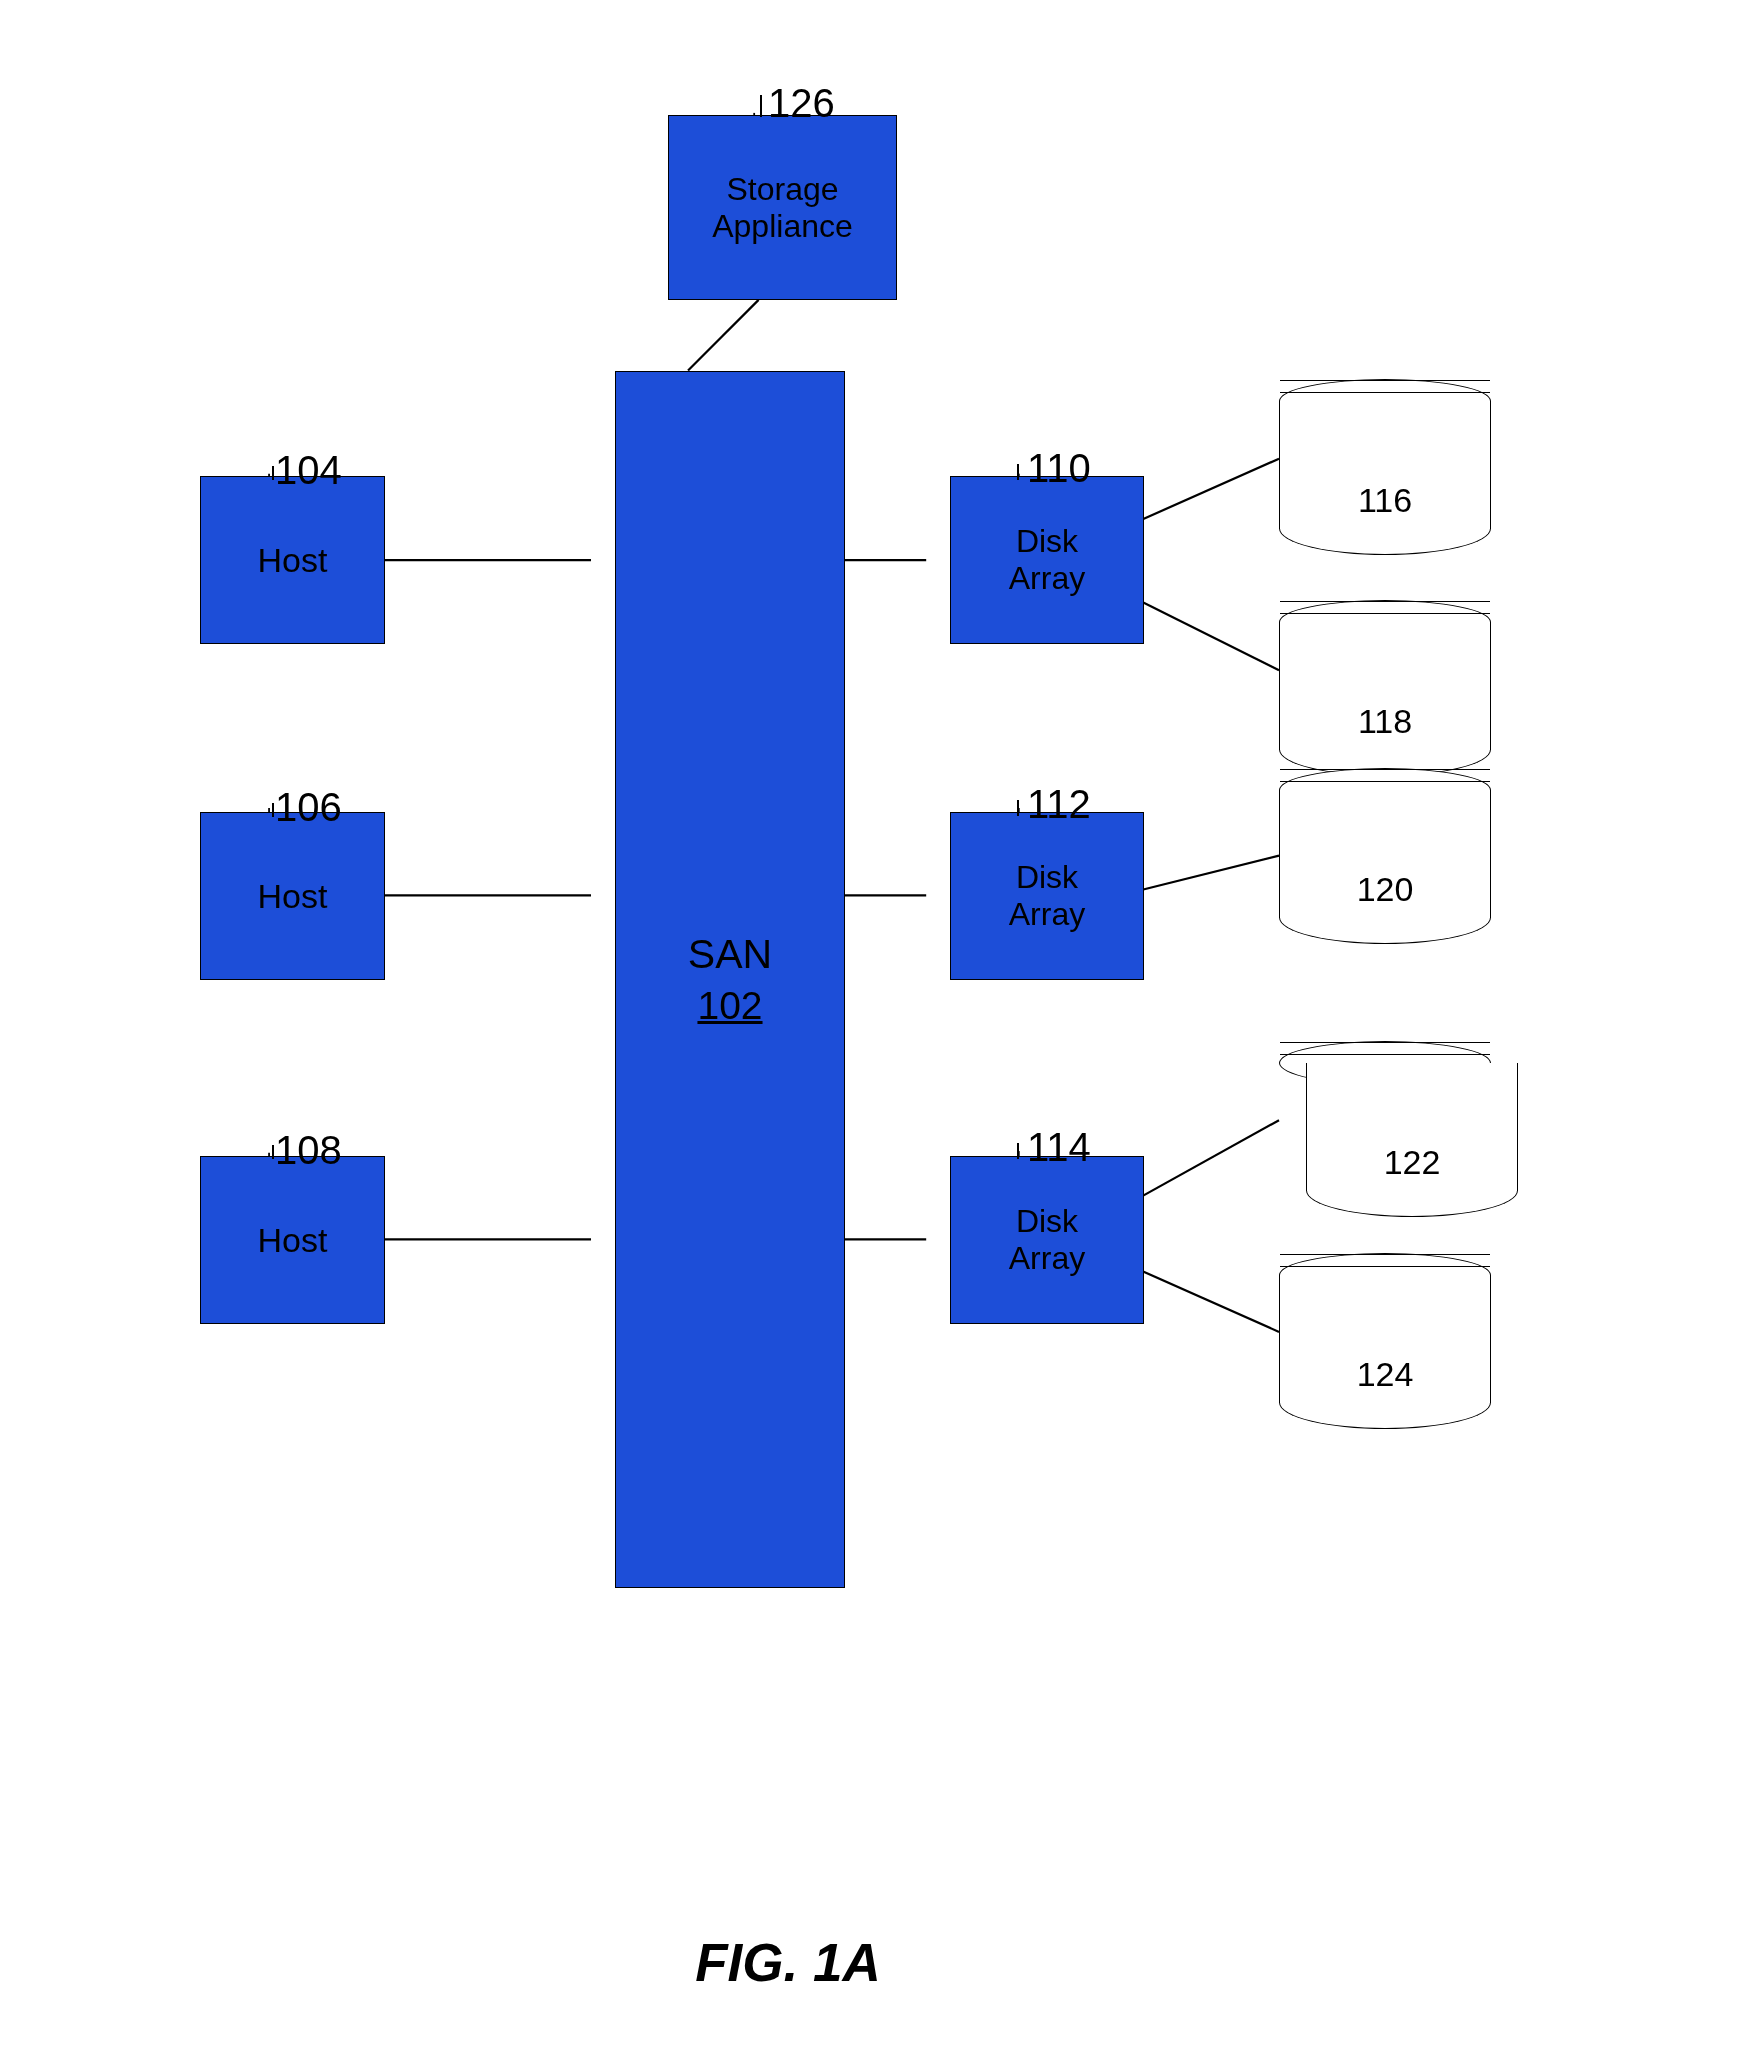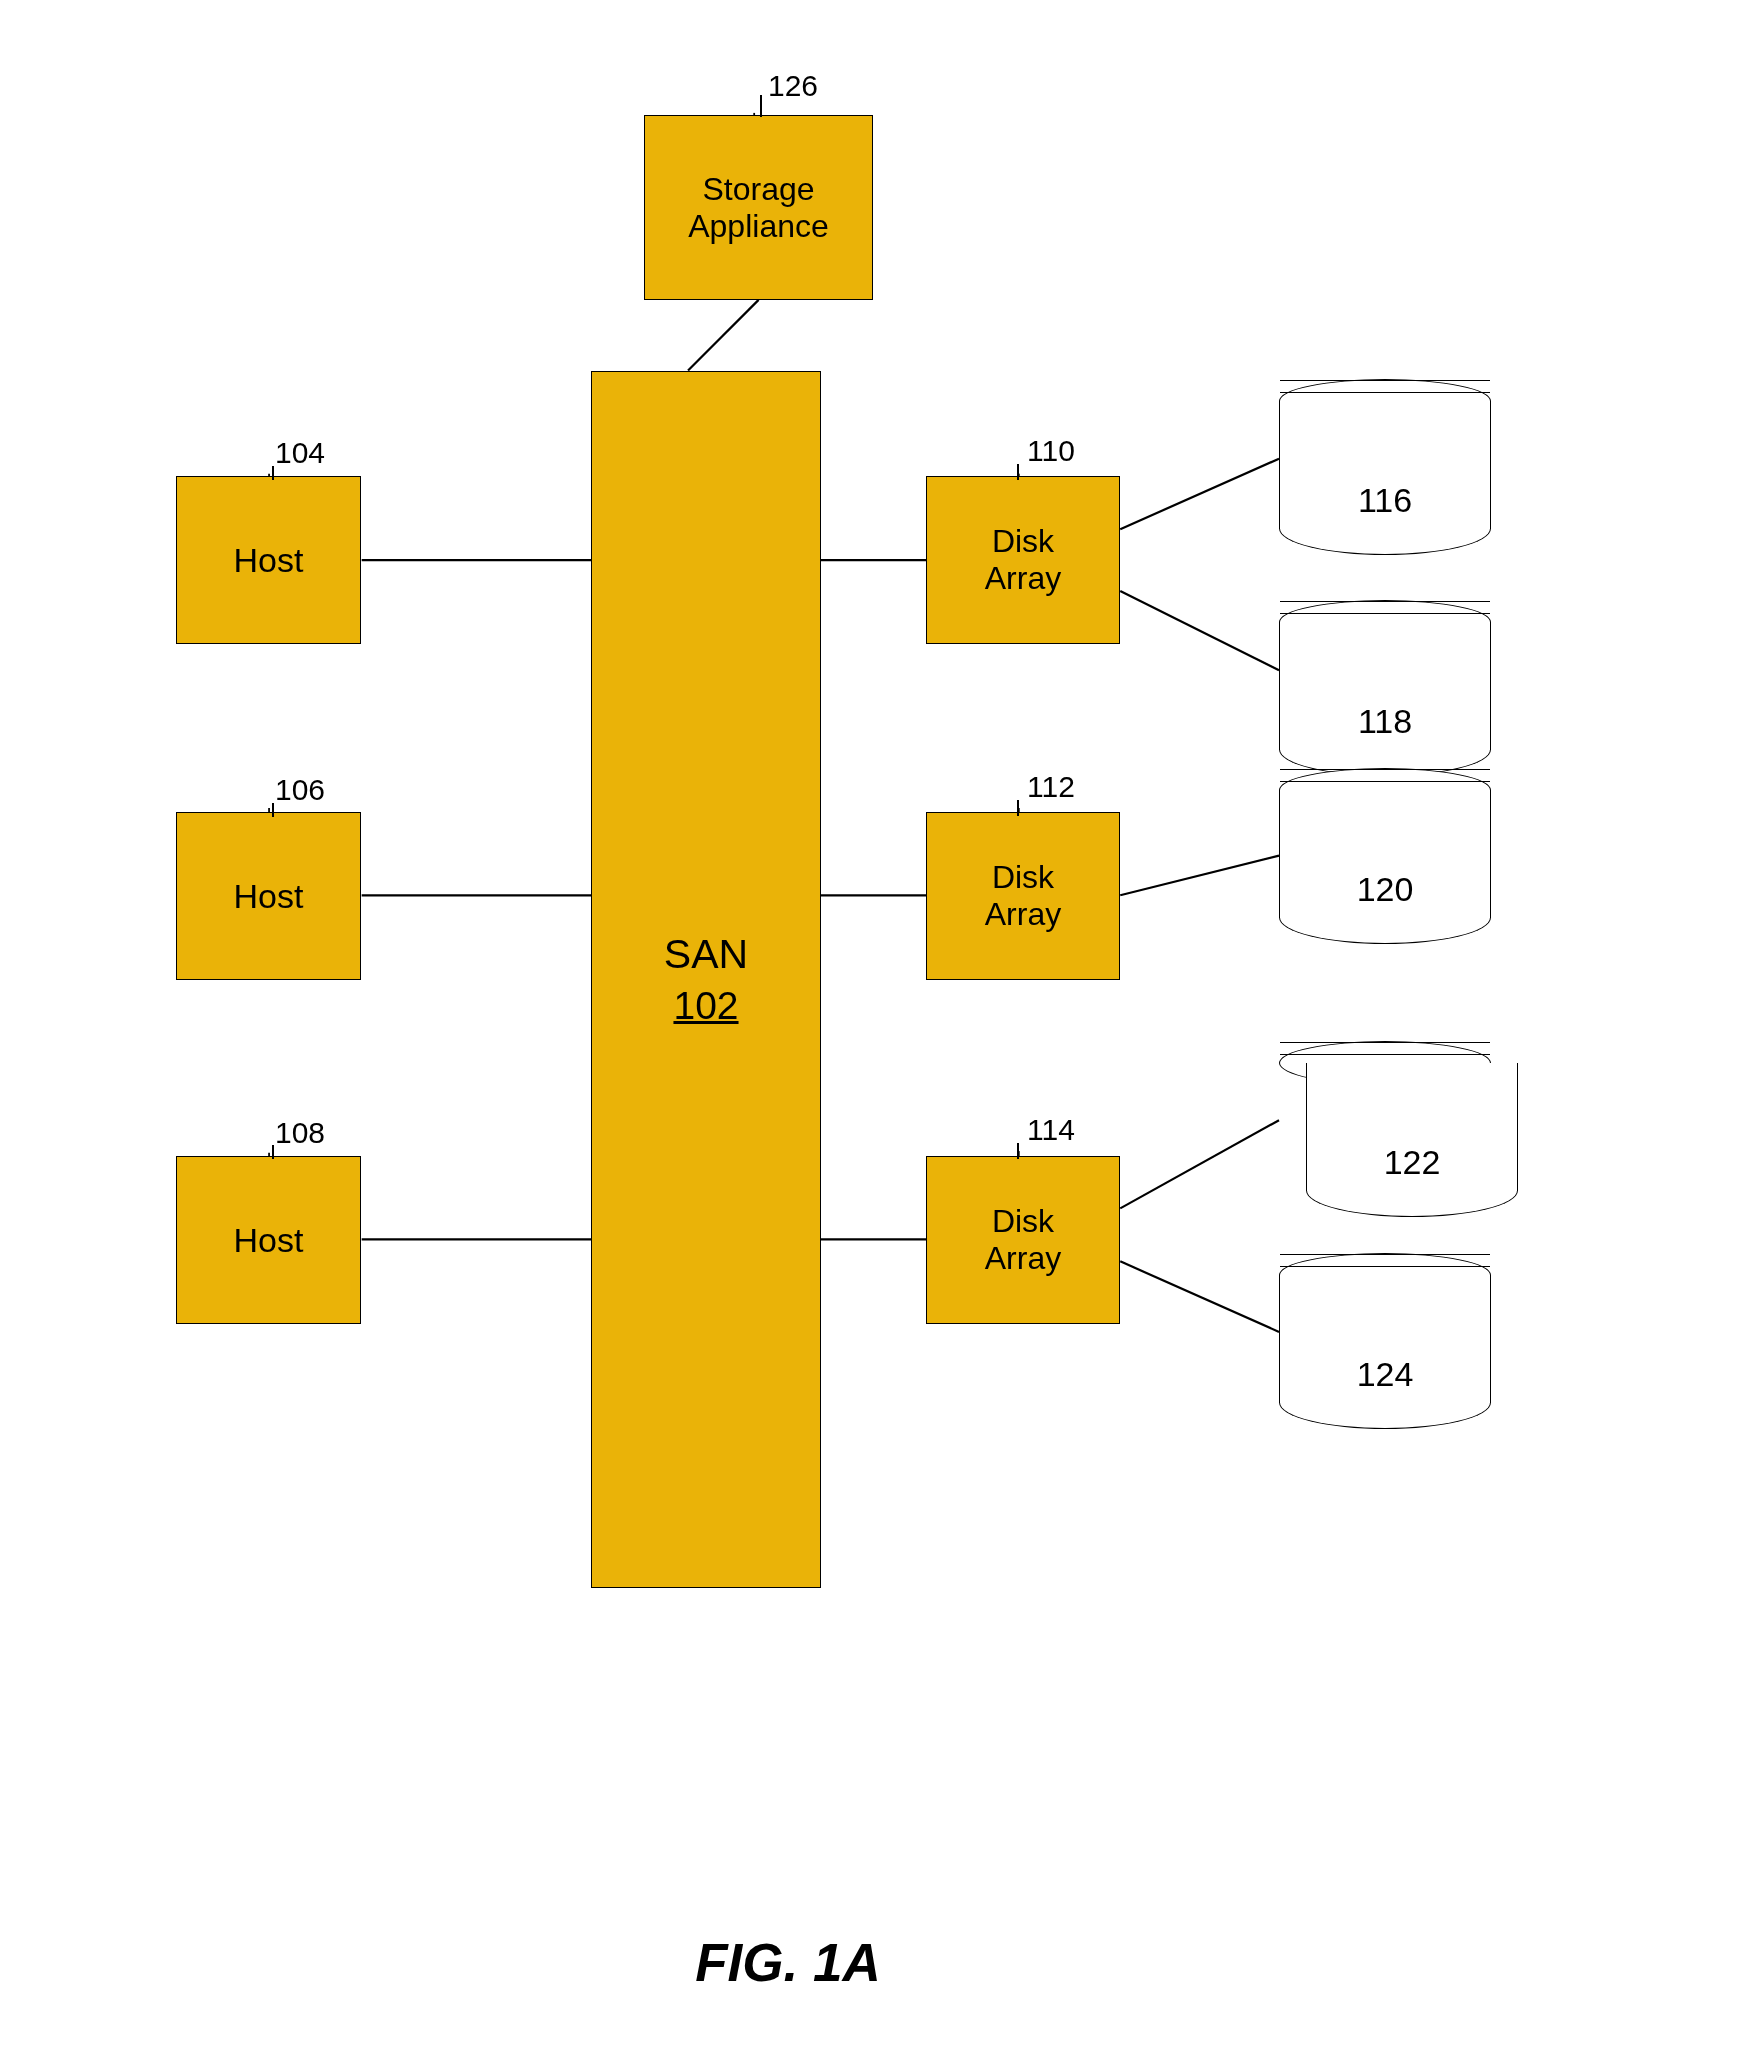--- a/index.html
+++ b/index.html
@@ -16,26 +16,27 @@
       position: absolute;
       top: 0; left: 0;
       width: 1758px;
       height: 2064px;
     }
 
     
     .box {
       position: absolute;
       border: 1.8px solid #000;
-      background: #eab308;
+      background: #1d4ed8;
       display: flex;
       align-items: center;
       justify-content: center;
       text-align: center;
       font-size: 32px;
+      margin-left: 24px;
     }
 
     
     .storage-appliance {
       width: 229px;
       height: 185px;
       left: 644px;
       top: 115px;
     }
 
@@ -150,21 +151,22 @@
     
     .cyl-116 { left: 1279px; top: 379px; }
     .cyl-118 { left: 1279px; top: 600px; }
     .cyl-120 { left: 1279px; top: 768px; }
     .cyl-122 { left: 1279px; top: 1041px; padding-left: 27px; }
     .cyl-124 { left: 1279px; top: 1253px; }
 
     
     .ref-label {
       position: absolute;
-      font-size: 30px;
+      font-size: 40px;
+      margin-top: 12px;
     }
 
     
     svg.lines {
       position: absolute;
       top: 0; left: 0;
       width: 1758px;
       height: 2064px;
       pointer-events: none;
     }

